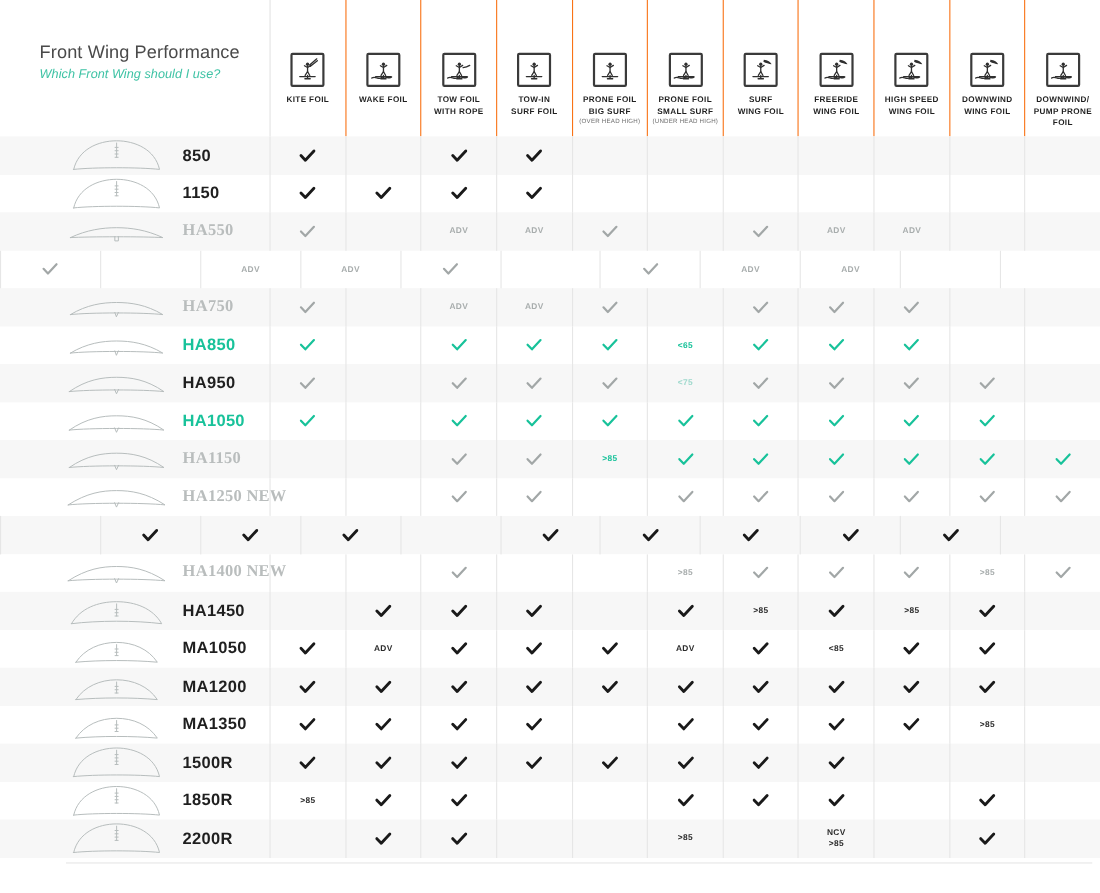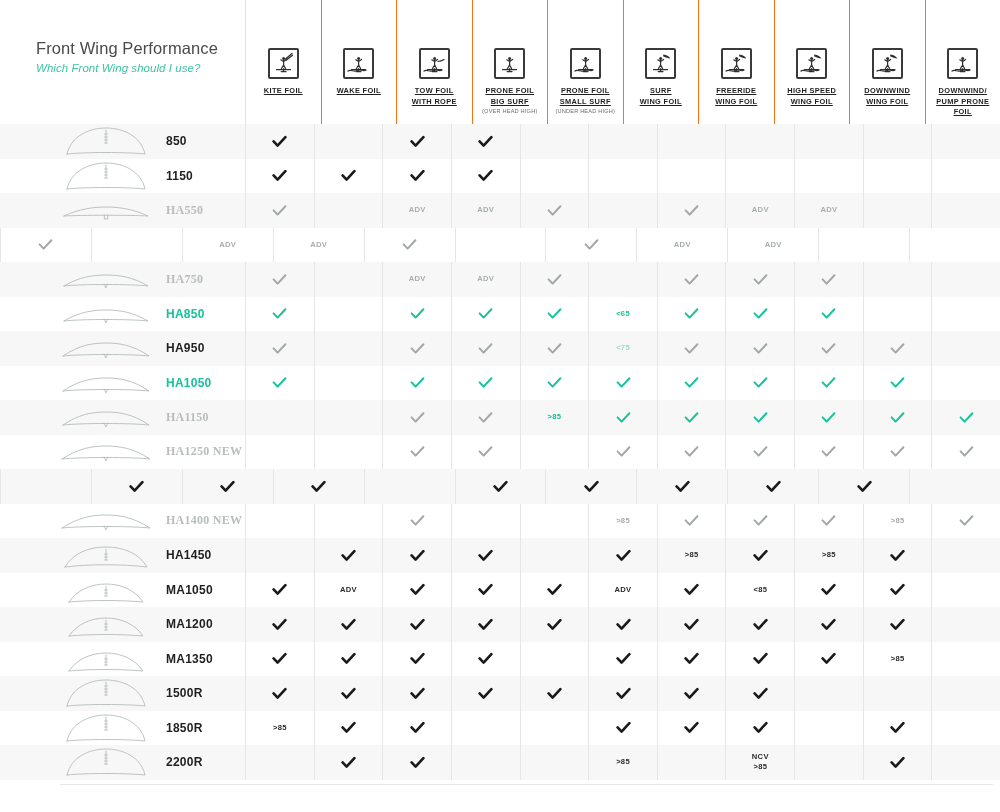--- a/index.html
+++ b/index.html
@@ -73,21 +73,20 @@
   }
   .colhead-icon svg { display: block; }
   .colhead-label {
     font-size: 7.4px;
     font-weight: bold;
     color: #1f1f1f;
     letter-spacing: 0.35px;
     text-align: center;
     line-height: 1.45;
     white-space: pre-line;
-    text-decoration: underline;
   }
   .colhead-sub {
     font-size: 5.6px;
     font-weight: 400;
     color: #6d6d6d;
     letter-spacing: 0.2px;
     text-align: center;
     line-height: 1.4;
     margin-top: 1px;
     white-space: pre-line;
@@ -117,21 +116,21 @@
     width: 92px;
     flex: 0 0 92px;
     height: 30px;
     display: flex;
     align-items: center;
     justify-content: center;
   }
   .wing-thumb svg { display: block; }
   .rowname {
     margin-left: 14px;
-    font-size: 12px;
+    font-size: 15px;
     font-weight: bold;
     letter-spacing: 0.25px;
     color: #1f1f1f;
     white-space: nowrap;
   }
   .rowname.muted { color: #b9bdbd; font-family: Liberation Serif, serif; }
   .rowname.accent { color: #18c29a; }
 
   .cells {
     flex: 1 1 auto;
@@ -227,20 +226,35 @@
           <svg width="25" height="23" viewBox="0 0 25 23" aria-hidden="true">
             <path d="M9.5 3.2 A8.6 8.6 0 1 0 9.5 20.6 A7 7 0 1 1 9.5 3.2 Z" fill="#2f2f2f" opacity="0.92"></path>
             <circle cx="12.6" cy="6.4" r="1.5" fill="#2f2f2f"></circle>
             <path d="M12.6 8 L12.6 13" stroke="#2f2f2f" fill="none" stroke-width="1.2" stroke-linecap="round" stroke-linejoin="round"></path>
             <path d="M12.6 9.4 L15.6 7.4 M12.6 9.4 L9.8 7.8" stroke="#2f2f2f" fill="none" stroke-width="1.2" stroke-linecap="round" stroke-linejoin="round"></path>
             <path d="M12.6 13 L14.6 16.6 M12.6 13 L10.4 16.6" stroke="#2f2f2f" fill="none" stroke-width="1.2" stroke-linecap="round" stroke-linejoin="round"></path>
             <path d="M5.5 17.6 L19.5 17.6" stroke="#2f2f2f" fill="none" stroke-width="1.2" stroke-linecap="round" stroke-linejoin="round"></path>
             <path d="M12.6 16.6 L12.6 19.4 M10.2 19.6 L15 19.6" stroke="#2f2f2f" fill="none" stroke-width="1.2" stroke-linecap="round" stroke-linejoin="round"></path>
           </svg>
         </div>
+        <div class="colhead-label">TOW-IN
+SURF FOIL</div>
+      </div>
+      <div class="colhead">
+        <div class="colhead-icon">
+          <svg width="25" height="23" viewBox="0 0 25 23" aria-hidden="true">
+            <path d="M9.5 3.2 A8.6 8.6 0 1 0 9.5 20.6 A7 7 0 1 1 9.5 3.2 Z" fill="#2f2f2f" opacity="0.92"></path>
+            <circle cx="12.6" cy="6.4" r="1.5" fill="#2f2f2f"></circle>
+            <path d="M12.6 8 L12.6 13" stroke="#2f2f2f" fill="none" stroke-width="1.2" stroke-linecap="round" stroke-linejoin="round"></path>
+            <path d="M12.6 9.4 L15.6 7.4 M12.6 9.4 L9.8 7.8" stroke="#2f2f2f" fill="none" stroke-width="1.2" stroke-linecap="round" stroke-linejoin="round"></path>
+            <path d="M12.6 13 L14.6 16.6 M12.6 13 L10.4 16.6" stroke="#2f2f2f" fill="none" stroke-width="1.2" stroke-linecap="round" stroke-linejoin="round"></path>
+            <path d="M5.5 17.6 L19.5 17.6" stroke="#2f2f2f" fill="none" stroke-width="1.2" stroke-linecap="round" stroke-linejoin="round"></path>
+            <path d="M12.6 16.6 L12.6 19.4 M10.2 19.6 L15 19.6" stroke="#2f2f2f" fill="none" stroke-width="1.2" stroke-linecap="round" stroke-linejoin="round"></path>
+          </svg>
+        </div>
         <div class="colhead-label">PRONE FOIL
 BIG SURF</div>
         <div class="colhead-sub">(OVER HEAD HIGH)</div>
       </div>
       <div class="colhead">
         <div class="colhead-icon">
           <svg width="25" height="23" viewBox="0 0 25 23" aria-hidden="true">
             <path d="M9.5 3.2 A8.6 8.6 0 1 0 9.5 20.6 A7 7 0 1 1 9.5 3.2 Z" fill="#2f2f2f" opacity="0.92"></path>
             <circle cx="12.6" cy="6.4" r="1.5" fill="#2f2f2f"></circle>
             <path d="M12.6 8 L12.6 13" stroke="#2f2f2f" fill="none" stroke-width="1.2" stroke-linecap="round" stroke-linejoin="round"></path>

